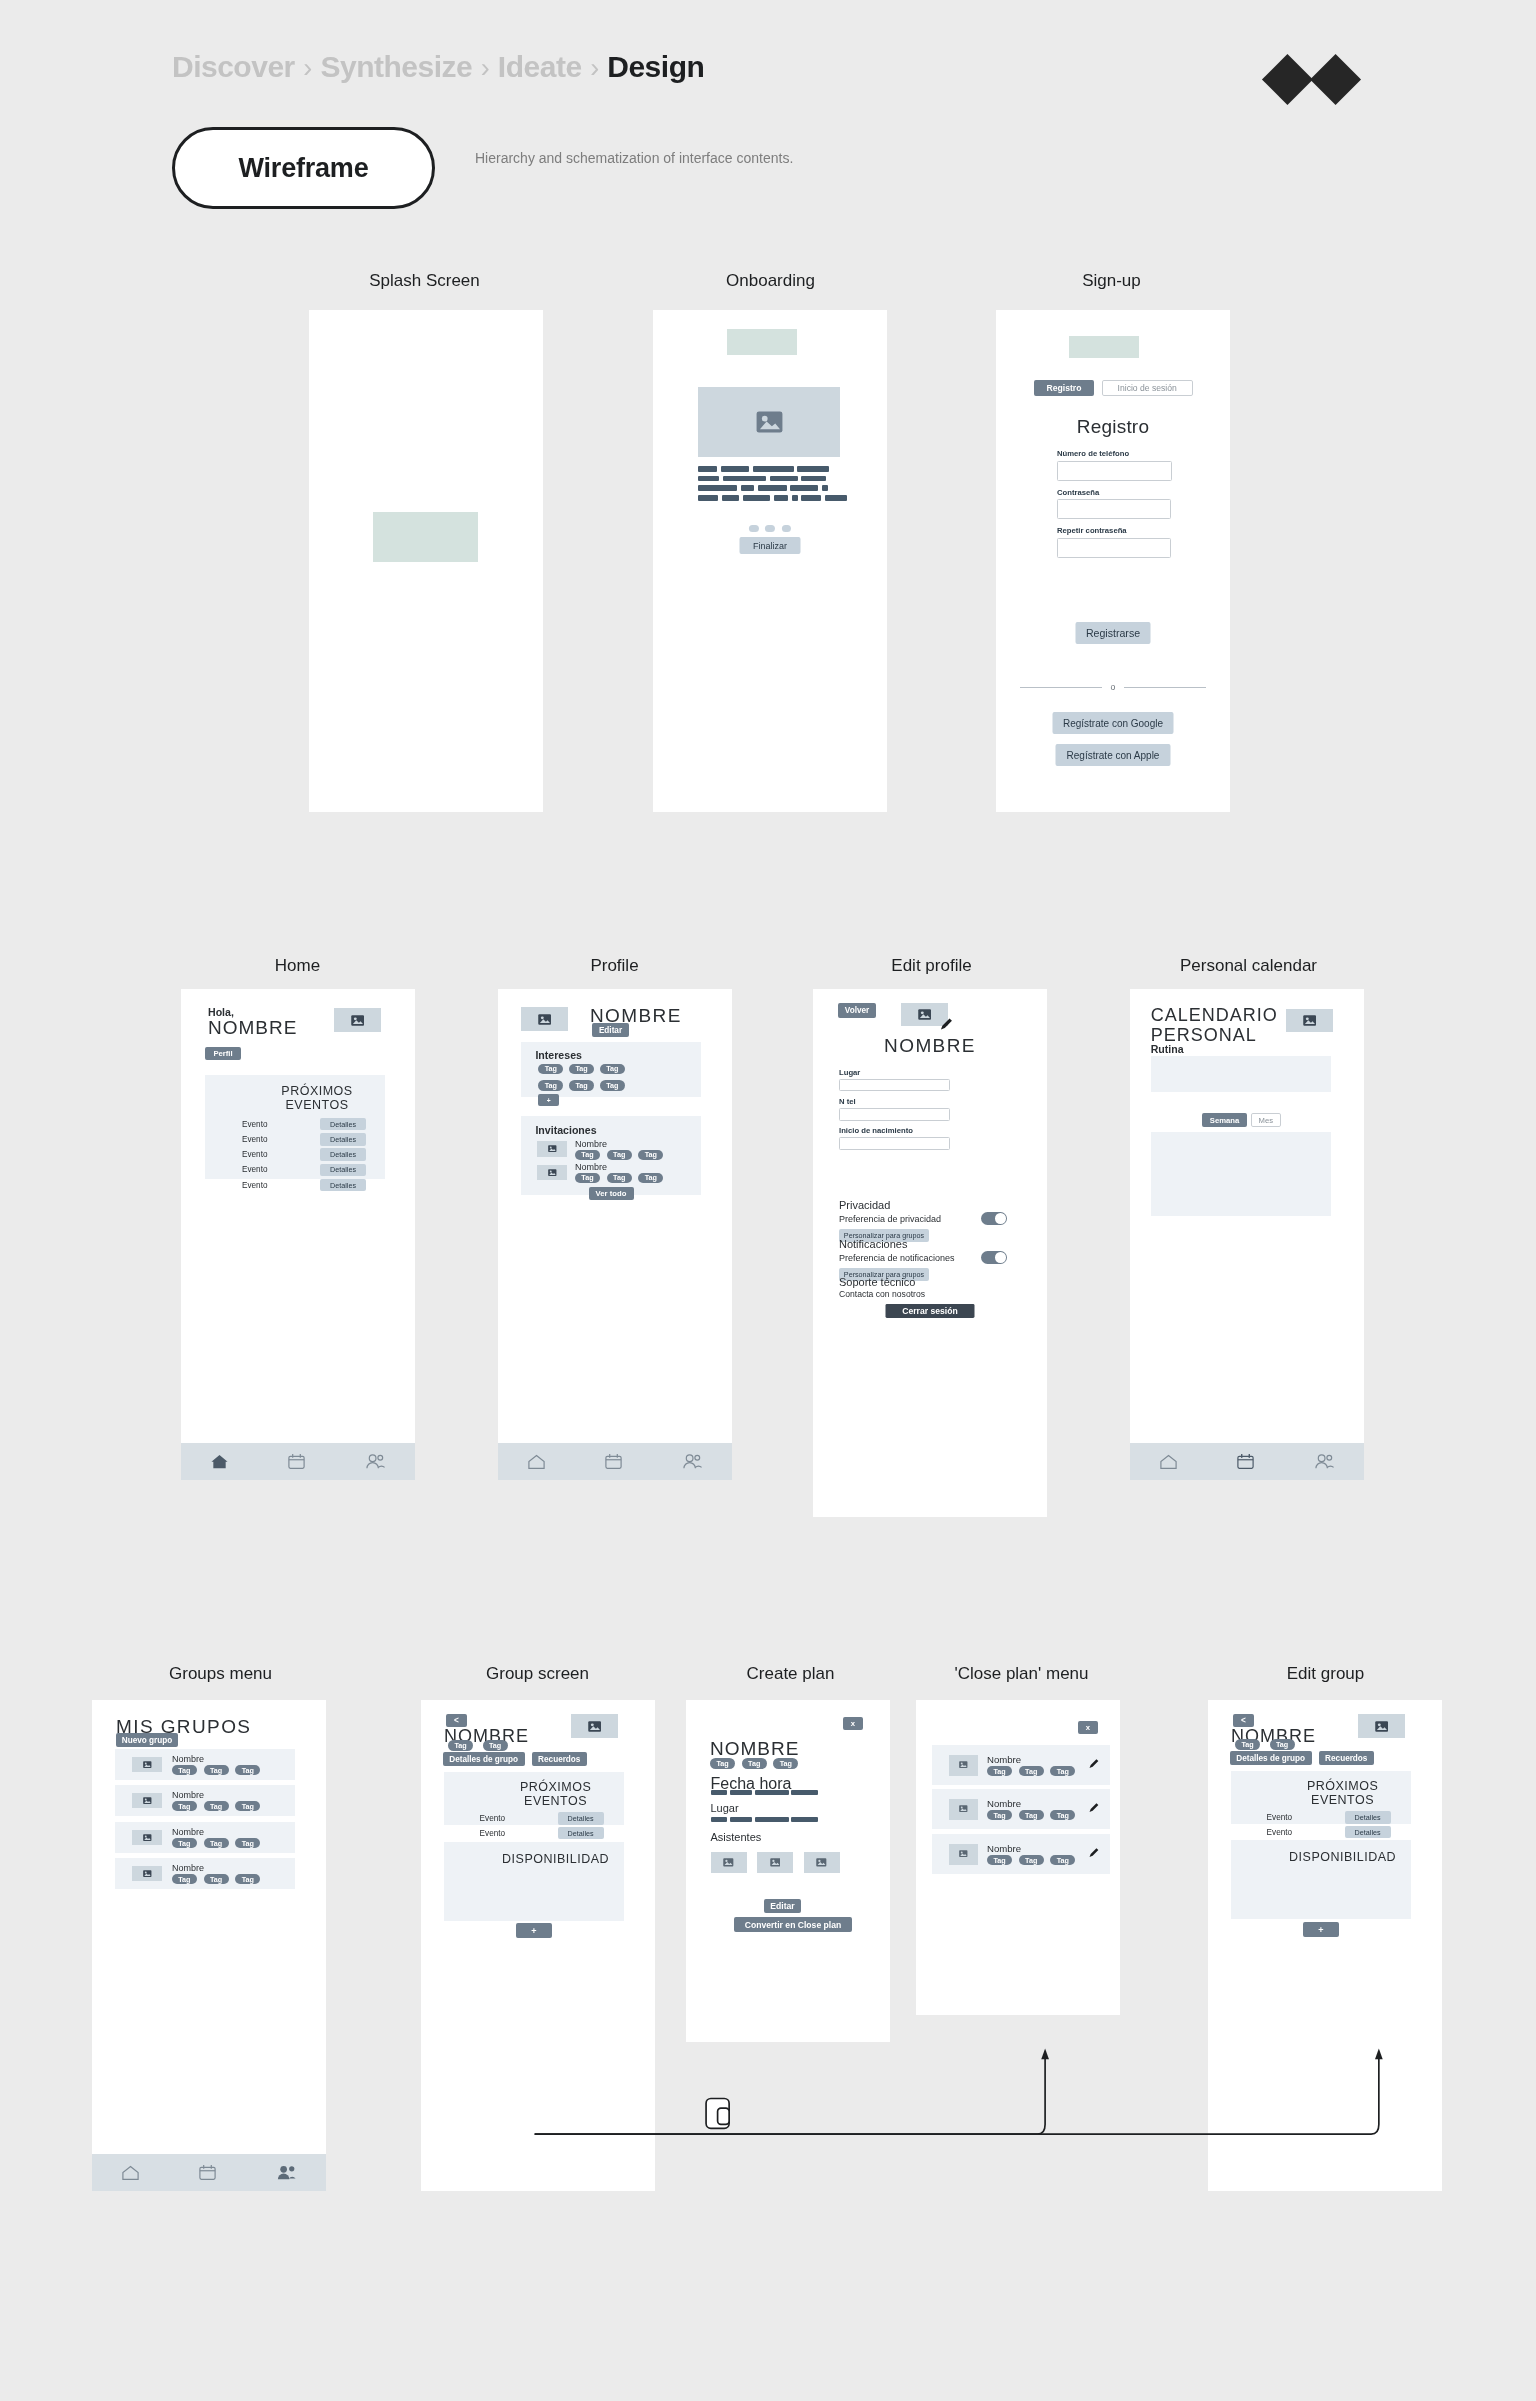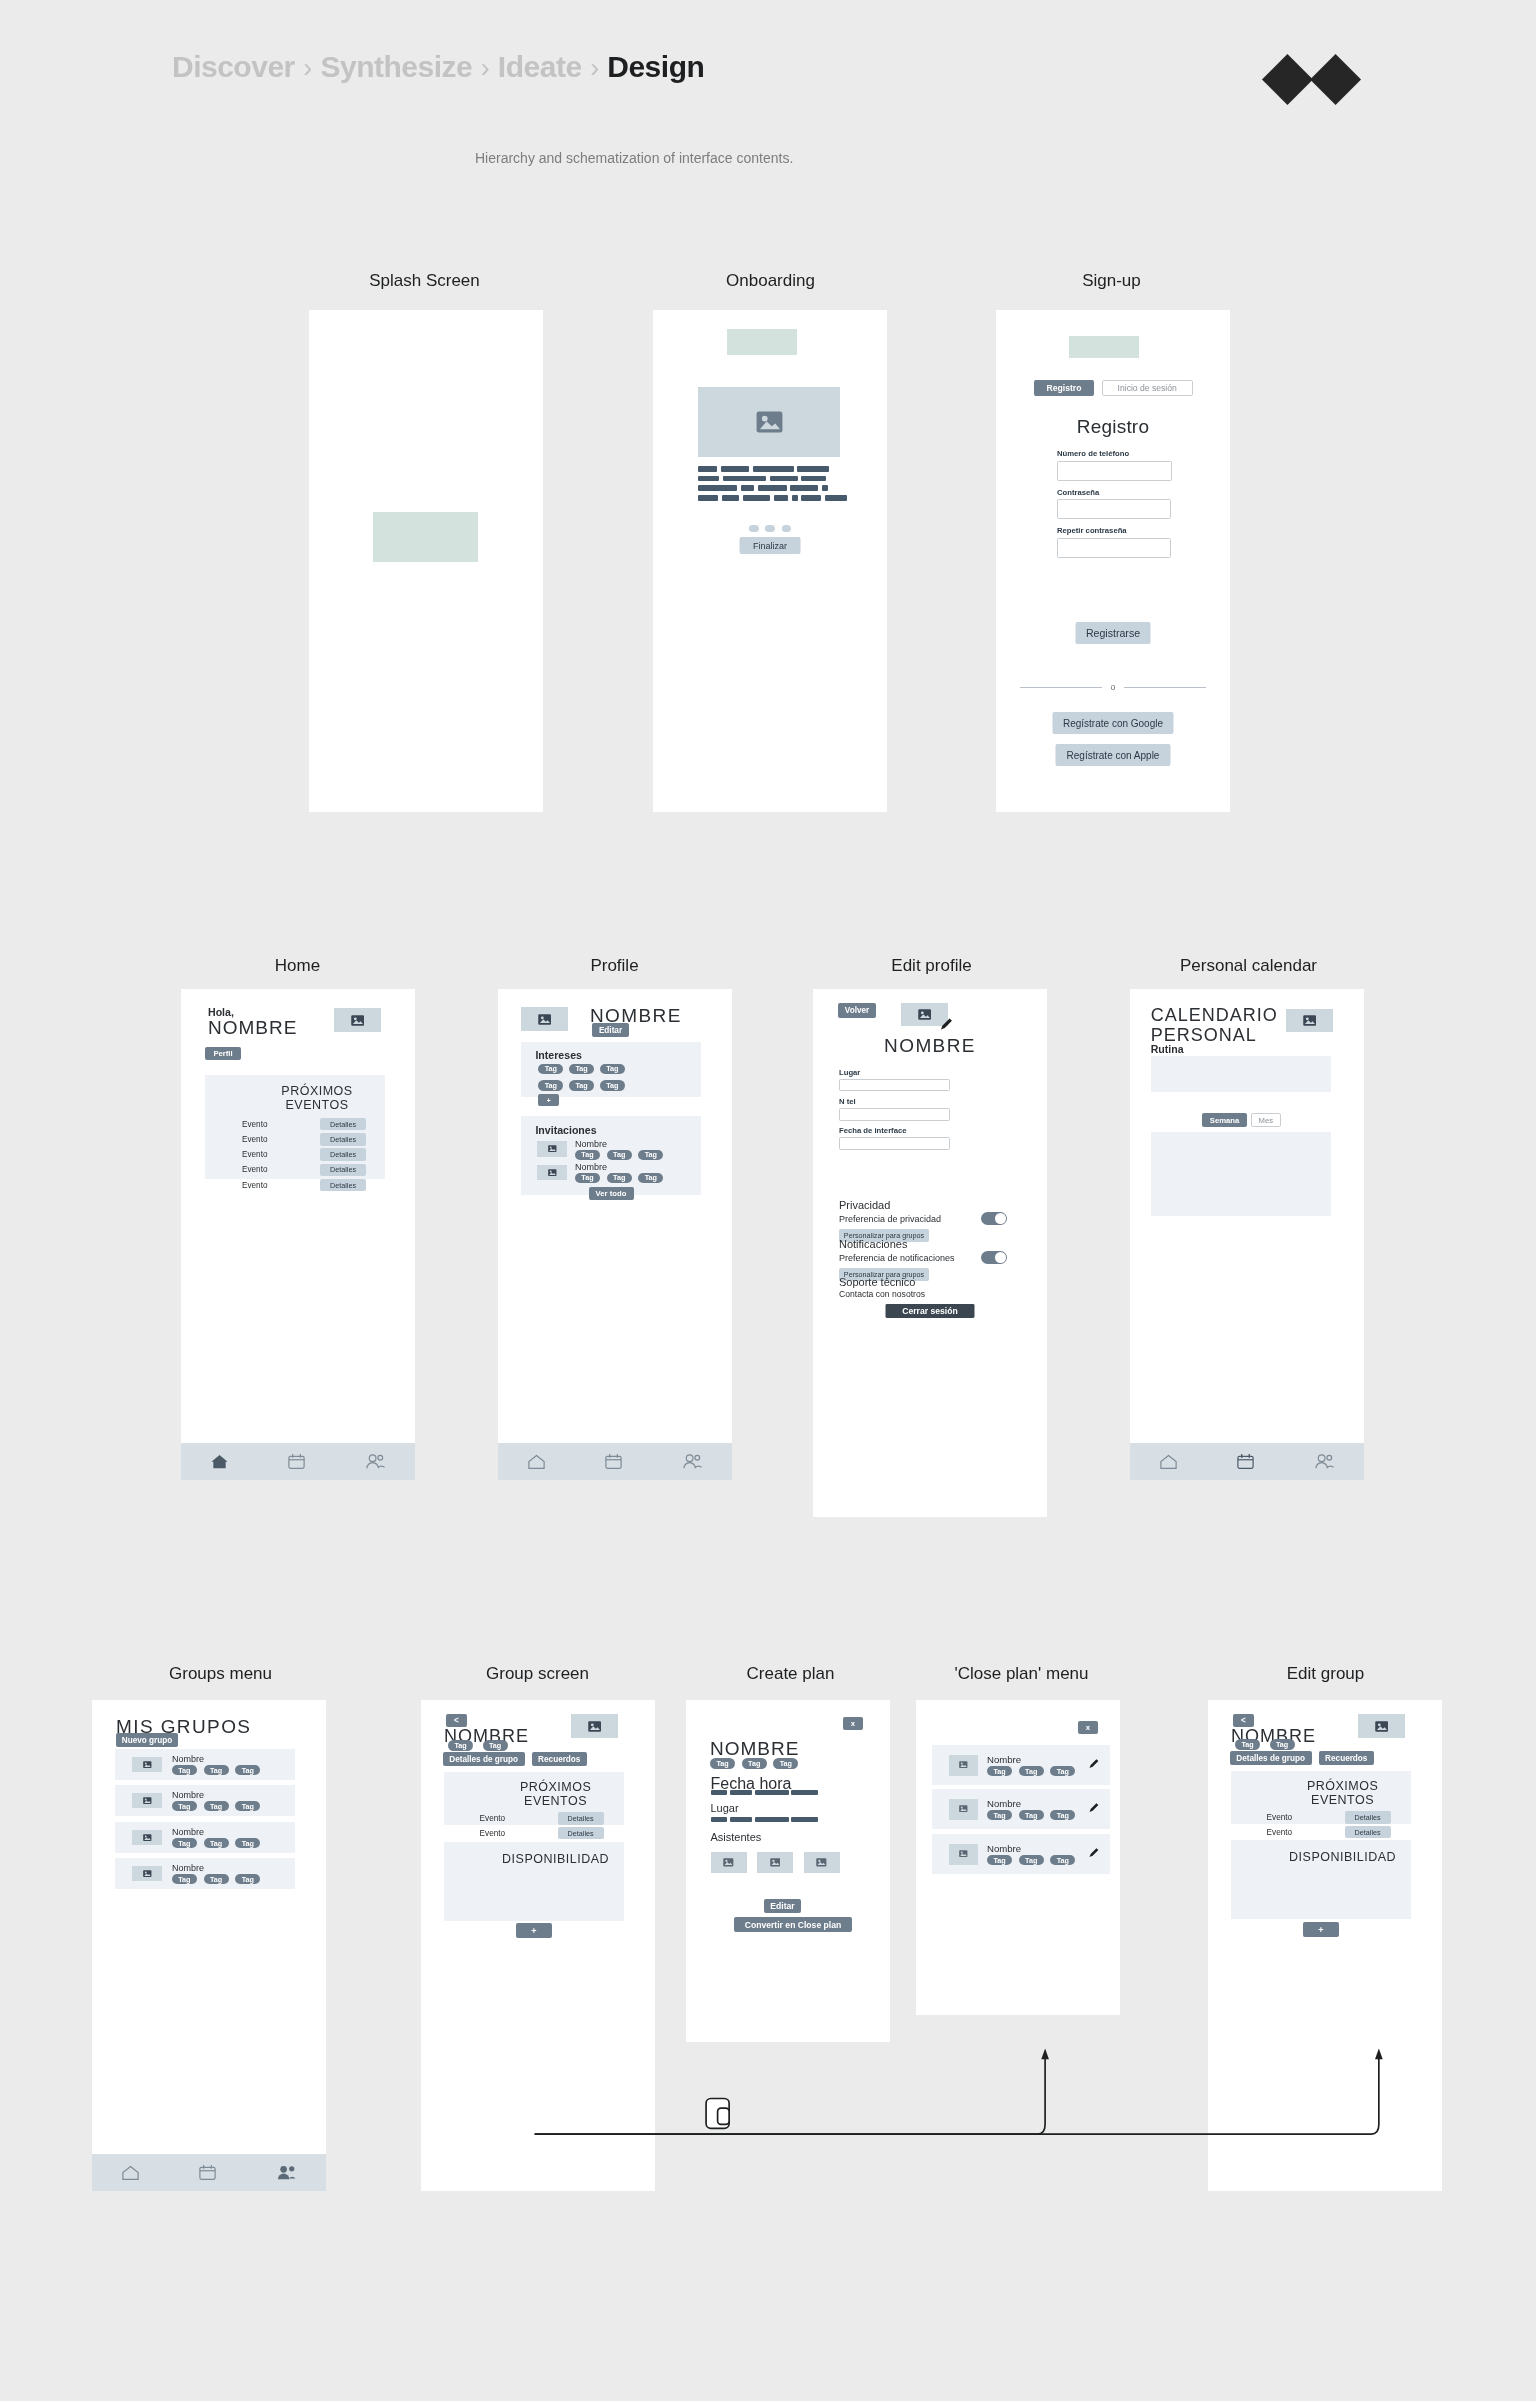--- a/index.html
+++ b/index.html
@@ -126,20 +126,23 @@
   <div class="breadcrumb">
     <span class="crumb">Discover</span>
     <span class="crumb-sep">›</span>
     <span class="crumb">Synthesize</span>
     <span class="crumb-sep">›</span>
     <span class="crumb">Ideate</span>
     <span class="crumb-sep">›</span>
     <span class="crumb active">Design</span>
   </div>
 
+  <div class="pill-badge">
+    <span>Wireframe</span>
+  </div>
 
   <div class="header-desc">Hierarchy and schematization of interface contents.</div>
 
   <div class="logo-mark">
     <svg width="101" height="53" viewBox="0 0 210 110">
       <polygon points="55,2 108,55 55,108 2,55" fill="#262626"></polygon>
       <polygon points="155,2 208,55 155,108 102,55" fill="#262626"></polygon>
     </svg>
   </div>
 
@@ -433,21 +436,21 @@
           </svg>
       </span>
 
       <div style="position:absolute; left:0; top:46px; width:100%; text-align:center; font-size:19px; letter-spacing:1.4px;">NOMBRE</div>
 
       <div style="position:absolute; left:26px; top:79px; width:113px;">
         <div class="fld-label">Lugar</div>
         <div class="field" style="width:111px; height:12.5px; margin:1.9px 0 5.8px;"></div>
         <div class="fld-label">N tel</div>
         <div class="field" style="width:111px; height:12.5px; margin:1.9px 0 5.8px;"></div>
-        <div class="fld-label">Fecha de interface</div>
+        <div class="fld-label">Inicio de nacimiento</div>
         <div class="field" style="width:111px; height:12.5px; margin:1.9px 0 0;"></div>
       </div>
 
       <div style="position:absolute; left:26px; top:210px; width:183px;">
         <div style="font-size:11px;">Privacidad</div>
         <div style="display:flex; align-items:center; justify-content:space-between; width:168px; margin-top:1px;">
           <span style="font-size:9px;">Preferencia de privacidad</span>
           <span class="toggle"></span>
         </div>
         <div class="btn-light" style="width:90px; height:12.5px; font-size:7.2px; margin-top:3.8px;">Personalizar para grupos</div>

